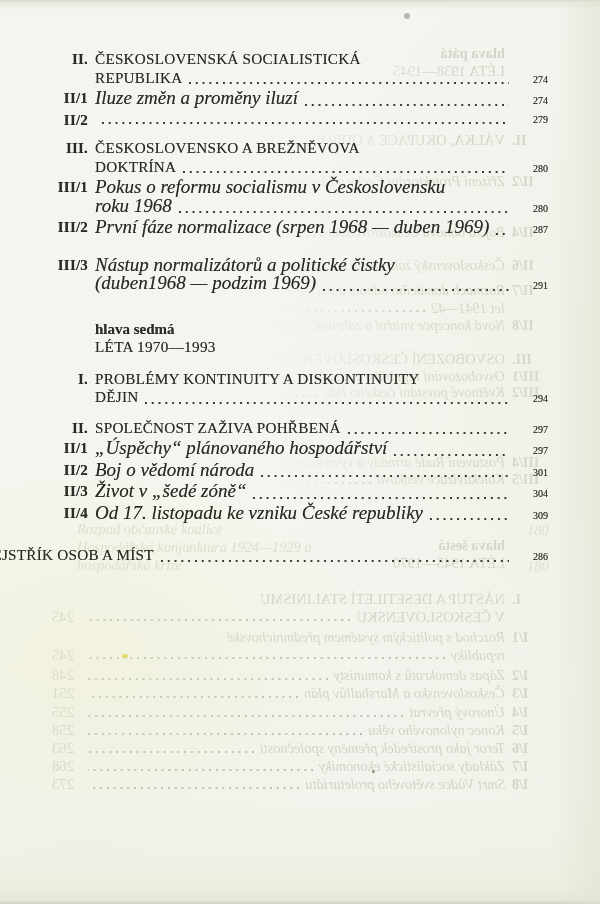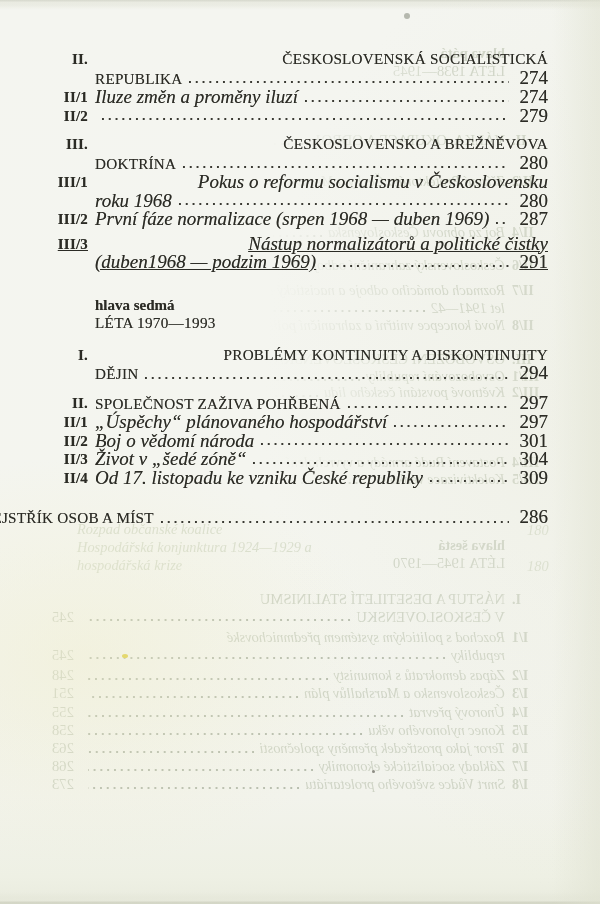--- a/index.html
+++ b/index.html
@@ -41,29 +41,29 @@
     background-size:6.8px 6px;background-repeat:repeat-x;}
   .gpg{flex:0 0 30px;min-width:30px;text-align:right;font-size:14.6px;}
   .ghost-read{position:absolute;inset:0;z-index:1;color:#d9dece;filter:blur(.7px);}
   .ghost-read span{position:absolute;white-space:nowrap;font-style:italic;font-size:14.4px;line-height:18px;}
   
   .toc{position:relative;z-index:4;margin:50px 52px 0 40px;line-height:18.5px;}
   .row{display:flex;}
   .row .lab{flex:0 0 48px;width:48px;text-align:right;margin-right:7px;font-weight:bold;font-size:15px;
     letter-spacing:.2px;text-shadow:0 0 .4px rgba(43,43,37,.55);}
   .row .body{flex:1 1 auto;min-width:0;}
-  .line{display:flex;align-items:baseline;justify-content:flex-end;}
+  .line{display:flex;align-items:baseline;}
   .line .t{white-space:nowrap;text-shadow:0 0 .4px rgba(43,43,37,.55);}
   .row.caps .t{font-size:15.2px;letter-spacing:.25px;}
   .row.italic .t{font-style:italic;font-size:19px;}
   .row.flush{margin-left:-58px;}
   .dots{flex:1 1 auto;align-self:flex-end;height:6px;margin:0 7px 3px 6px;
     background-image:radial-gradient(circle at 2px 3px, #3a3a33 1.1px, rgba(0,0,0,0) 1.45px);
     background-size:6.8px 6px;background-repeat:repeat-x;}
-  .pg{flex:0 0 32px;min-width:32px;text-align:right;font-size:19px;text-shadow:0 0 .4px rgba(43,43,37,.55);}
+  .pg{flex:0 0 32px;min-width:32px;text-align:right;font-size:10px;text-shadow:0 0 .4px rgba(43,43,37,.55);}
   .ch-head{margin-left:55px;}
   .ch-head .kicker{font-weight:bold;font-size:15px;text-shadow:0 0 .4px rgba(43,43,37,.55);}
   .ch-head .ch-title{font-size:15.2px;letter-spacing:.3px;text-shadow:0 0 .4px rgba(43,43,37,.55);}
   
   .speck{position:absolute;z-index:5;border-radius:50%;}
 </style>
 </head>
 <body>
 
 <div class="page">
@@ -287,21 +287,21 @@
       <div class="row italic" style="margin-top: 0px;">
         <div class="lab">III/2</div>
         <div class="body">
           <div class="line">
             <span class="t">První fáze normalizace (srpen 1968 — duben 1969)</span>
             <span class="dots"></span>
             <span class="pg">287</span>
           </div>
         </div>
       </div>
-      <div class="row italic" style="margin-top: 6px; text-decoration: underline;">
+      <div class="row italic" style="margin-top: 16px;">
         <div class="lab">III/3</div>
         <div class="body">
           <div class="line">
             <span class="t">Nástup normalizátorů a politické čistky</span>
           </div>
           <div class="line">
             <span class="t">(duben1968 — podzim 1969)</span>
             <span class="dots"></span>
             <span class="pg">291</span>
           </div>

